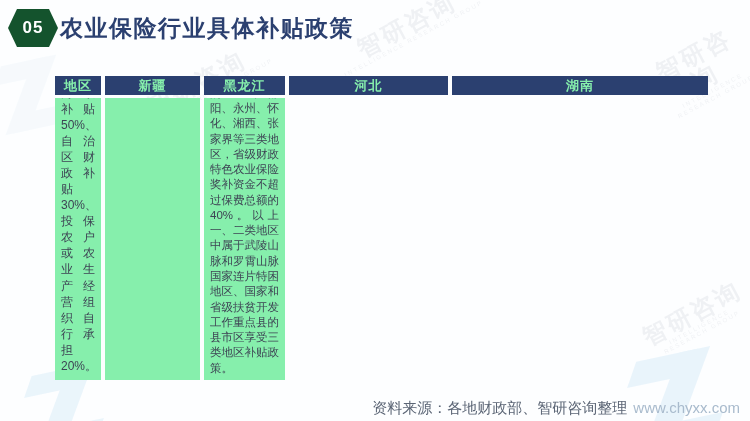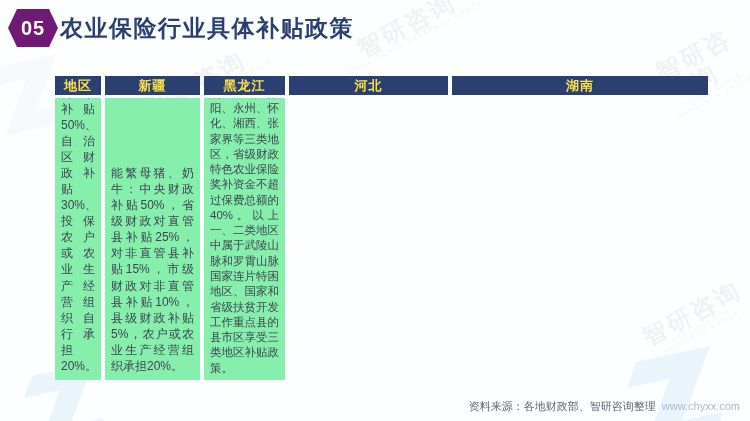--- a/index.html
+++ b/index.html
@@ -2,57 +2,57 @@
 <html><head>
 <meta charset="utf-8">
 <style>
   html,body{margin:0;padding:0;background:#fff;}
   .slide{
     position:relative;width:750px;height:421px;background:#fdfeff;overflow:hidden;
     font-family:"Liberation Sans","DejaVu Sans",sans-serif;
   }
   
   .badge{
-    position:absolute;left:8px;top:9px;width:50px;height:38px;background:#701a75;
+    position:absolute;left:8px;top:9px;width:50px;height:38px;background:#14532d;
     clip-path:polygon(18% 0,82% 0,100% 50%,82% 100%,18% 100%,0 50%);
     display:flex;align-items:center;justify-content:center;
-    color:#fff;font-size:20px;font-weight:bold;letter-spacing:1px;
+    color:#fff;font-size:17px;font-weight:bold;letter-spacing:1px;
   }
   .title{
     position:absolute;left:60px;top:13px;font-size:23px;font-weight:bold;
     color:#2b4070;letter-spacing:1.5px;white-space:nowrap;
   }
   .subtitle{
     position:absolute;left:55px;top:54px;width:653px;text-align:center;
     font-size:13px;font-weight:600;color:#9e4130;letter-spacing:0.5px;
   }
   
   .tbl{
     position:absolute;left:55px;top:76px;
     display:grid;
     grid-template-columns:46px 95px 81px 159px 256px;
     grid-template-rows:19px 282px;
     column-gap:4px;row-gap:3px;
   }
   .th{
-    background:#2b4070;color:#fde047;font-size:13px;font-weight:bold;
+    background:#2b4070;color:#86efac;font-size:13px;font-weight:bold;
     display:flex;align-items:center;justify-content:center;letter-spacing:1px;
   }
   .td{
     background:#86efac;color:#3d4454;font-size:12px;line-height:1.34;
     display:flex;flex-direction:column;justify-content:flex-end;
     padding:6px;box-sizing:border-box;text-align:justify;overflow:hidden;
   }
   .td p{margin:0;}
   .td p + p{margin-top:1px;}
   .region-label{font-weight:bold;font-size:13px;color:#1f2735;text-align:center;}
   .td-hunan{font-size:11.5px;line-height:1.33;padding:4px 6px;}
   
   .source{
-    position:absolute;right:10px;top:399px;font-size:11px;color:#5b6575;
+    position:absolute;right:10px;top:399px;font-size:15px;color:#5b6575;
     white-space:nowrap;
   }
   .source .url{color:#a9bbcd;margin-left:6px;}
   
   .wm{
     position:absolute;transform:rotate(-28deg);text-align:center;
     color:rgba(145,155,170,0.13);pointer-events:none;line-height:1.05;
   }
   .wm .big{font-size:24px;font-weight:bold;letter-spacing:3px;}
   .wm .small{font-size:6px;letter-spacing:2px;}
@@ -112,21 +112,20 @@
     <div class="th">河北</div>
     <div class="th">湖南</div>
 
 
     <div class="td">
       <p>中央财政补贴50%、自治区财政补贴30%、投保农户或农业生产经营组织自行承担20%。</p>
     </div>
 
 
     <div class="td">
-      <p>能繁母猪、奶牛：中央财政补贴50%，省级财政对直管县补贴25%，对非直管县补贴15%，市级财政对非直管县补贴10%，县级财政补贴5%，农户或农业生产经营组织承担20%。</p>
     </div>
 
     <div class="td td-hunan">
       <p>生猪价格指数农户承担的保费比例原则上不少于50%，县级财政给予补贴（不低于10%）的基础上，省级财政补贴20%，具体比例由各地自行确定。除生猪价格指数外其他养殖业补贴险种，农户、农业生产经营组织等自缴保费比例原则上不低于50%，在市州、县市区安排财政补贴的基础上，省级财政根据各地财力状况和工作开展情况给予差异化补贴。长沙、株洲、湘潭等一类地区，省级财政特色农业保险奖补资金不超过保费总额的20%岳阳、常德、益阳、娄底、郴州、衡阳等二类地区省级财政特色农业保险奖补资金不超过保费总额的30%；邵阳、永州、怀化、湘西、张家界等三类地区，省级财政特色农业保险奖补资金不超过保费总额的40%。以上一、二类地区中属于武陵山脉和罗霄山脉国家连片特困地区、国家和省级扶贫开发工作重点县的县市区享受三类地区补贴政策。</p>
     </div>
   </div>
 
   <div class="source">
     <span>资料来源：各地财政部、智研咨询整理</span><span class="url">www.chyxx.com</span>
   </div>

